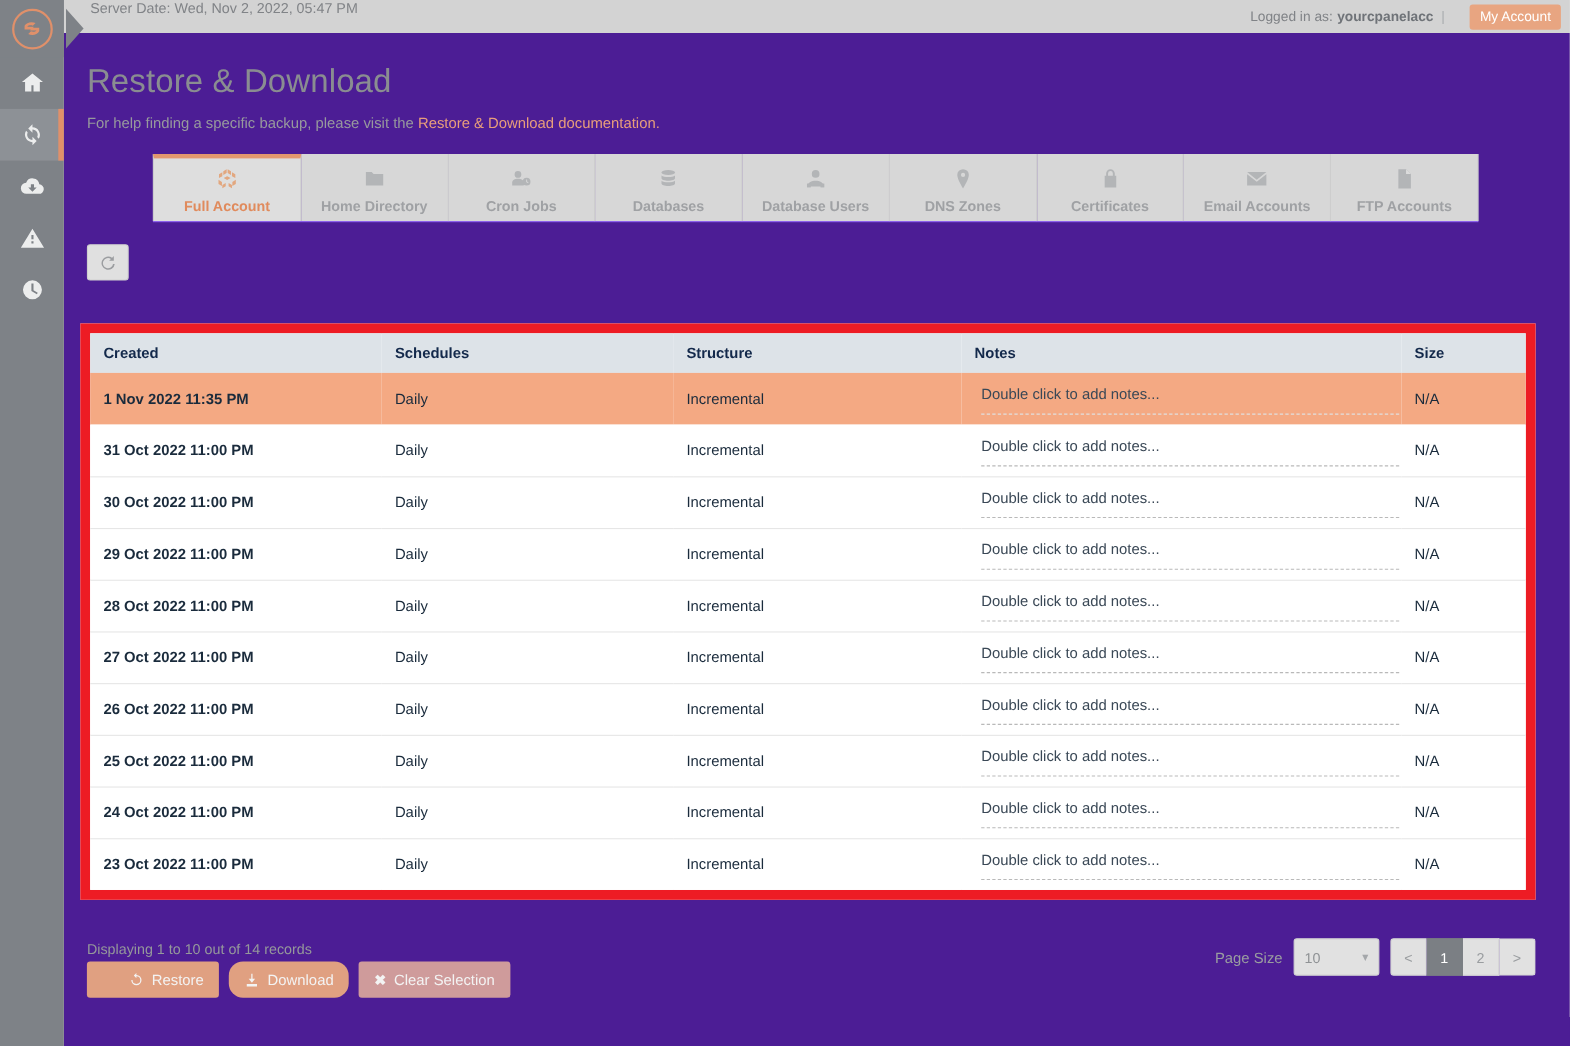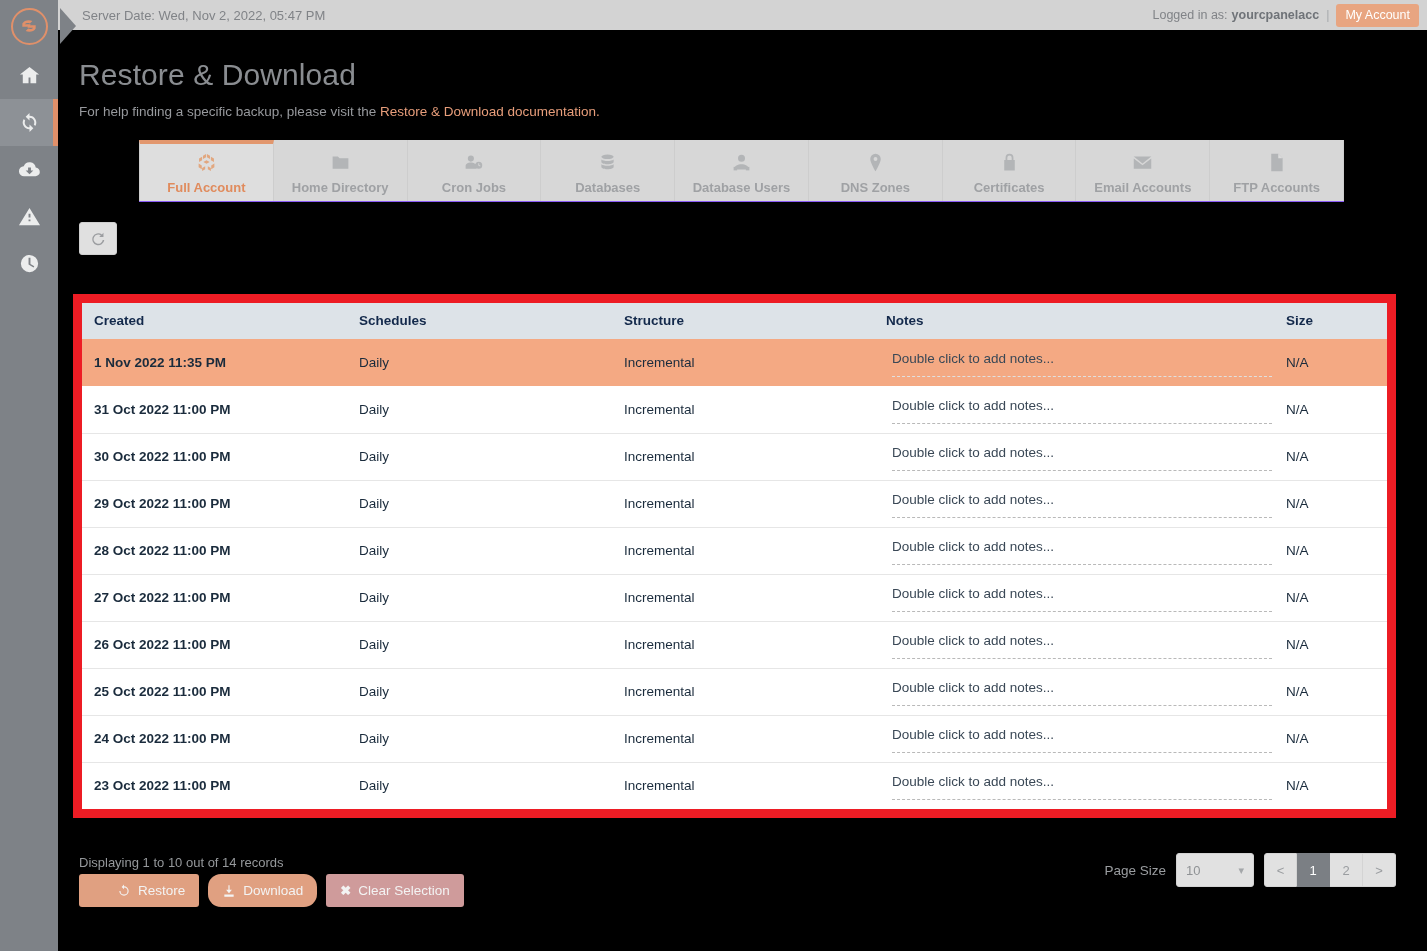--- a/index.html
+++ b/index.html
@@ -47,43 +47,44 @@
     content: ""; position: absolute; right: 0; top: 0;
     width: 5px; height: 100%;
     background: #e0906a;
   }
 
   
   #topbar {
     position: absolute; left: 58px; top: 0;
     width: 1369px; height: 30px;
     background: #d3d3d3;
-    display: flex; align-items: center;
+    display: flex; 
     font-size: 13px; color: #808387;
   }
   #server-date { margin-left: 24px; }
   #login-area {
     margin-left: auto; display: flex; align-items: center;
     margin-right: 8px; font-size: 12.5px;
   }
   #login-area .uname { font-weight: bold; color: #6f7378; margin-left: 4px; }
   #login-area .pipe { margin: 0 7px; color: #a9acaf; }
   #my-account-btn {
     background: #e8a581; color: #ffffff;
     border: none; border-radius: 3px;
     padding: 4px 9px 5px; font-size: 12.5px;
     font-family: "Liberation Sans", sans-serif;
     cursor: pointer;
+    margin-left: 16px;
   }
 
   
   #main {
     position: absolute; left: 58px; top: 30px;
     width: 1369px; height: 921px;
-    background: #000000;
+    background: #4c1d95;
   }
   #page-title {
     margin: 28px 0 0 21px;
     font-size: 30px; font-weight: normal;
     color: #8a8d91; letter-spacing: 0.1px;
   }
   #page-subtitle {
     margin: 12px 0 0 21px;
     font-size: 13.5px; color: #97999d;
   }

